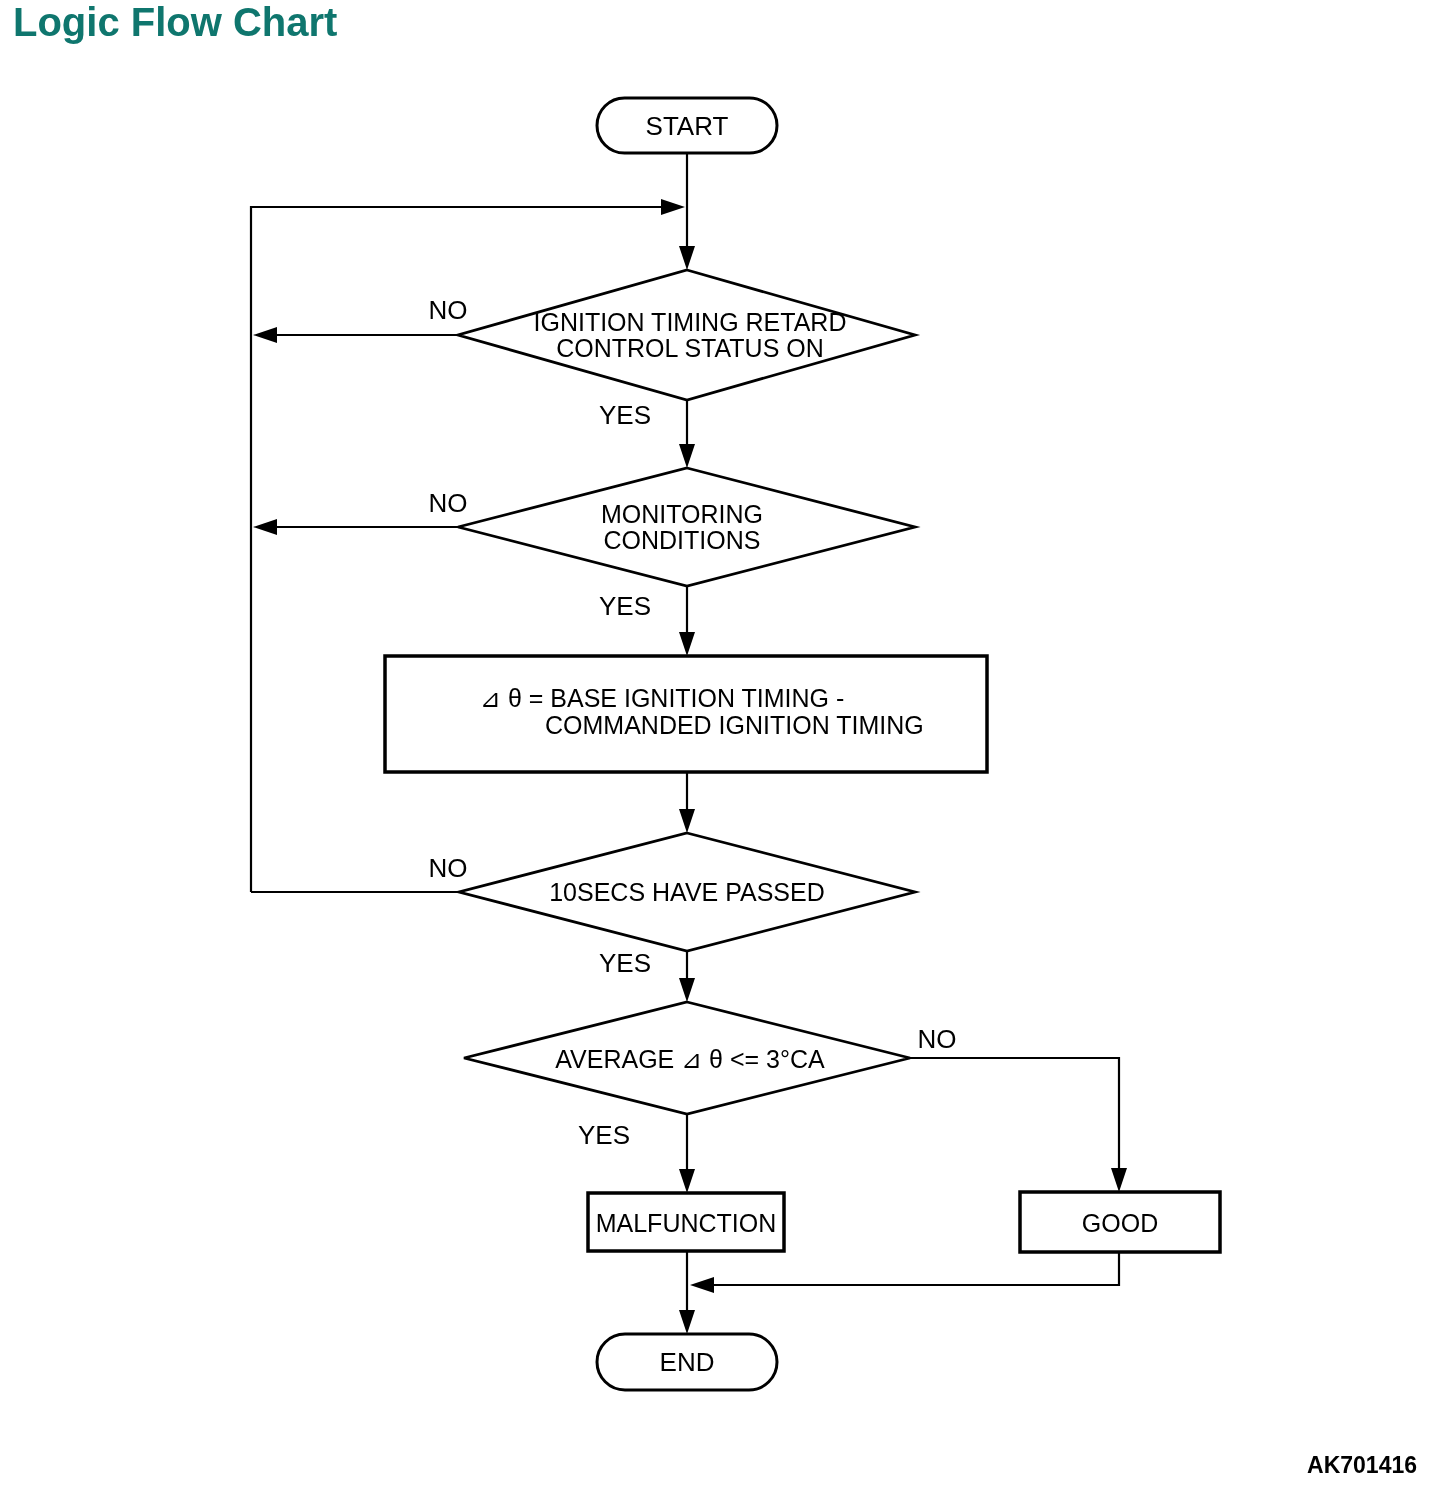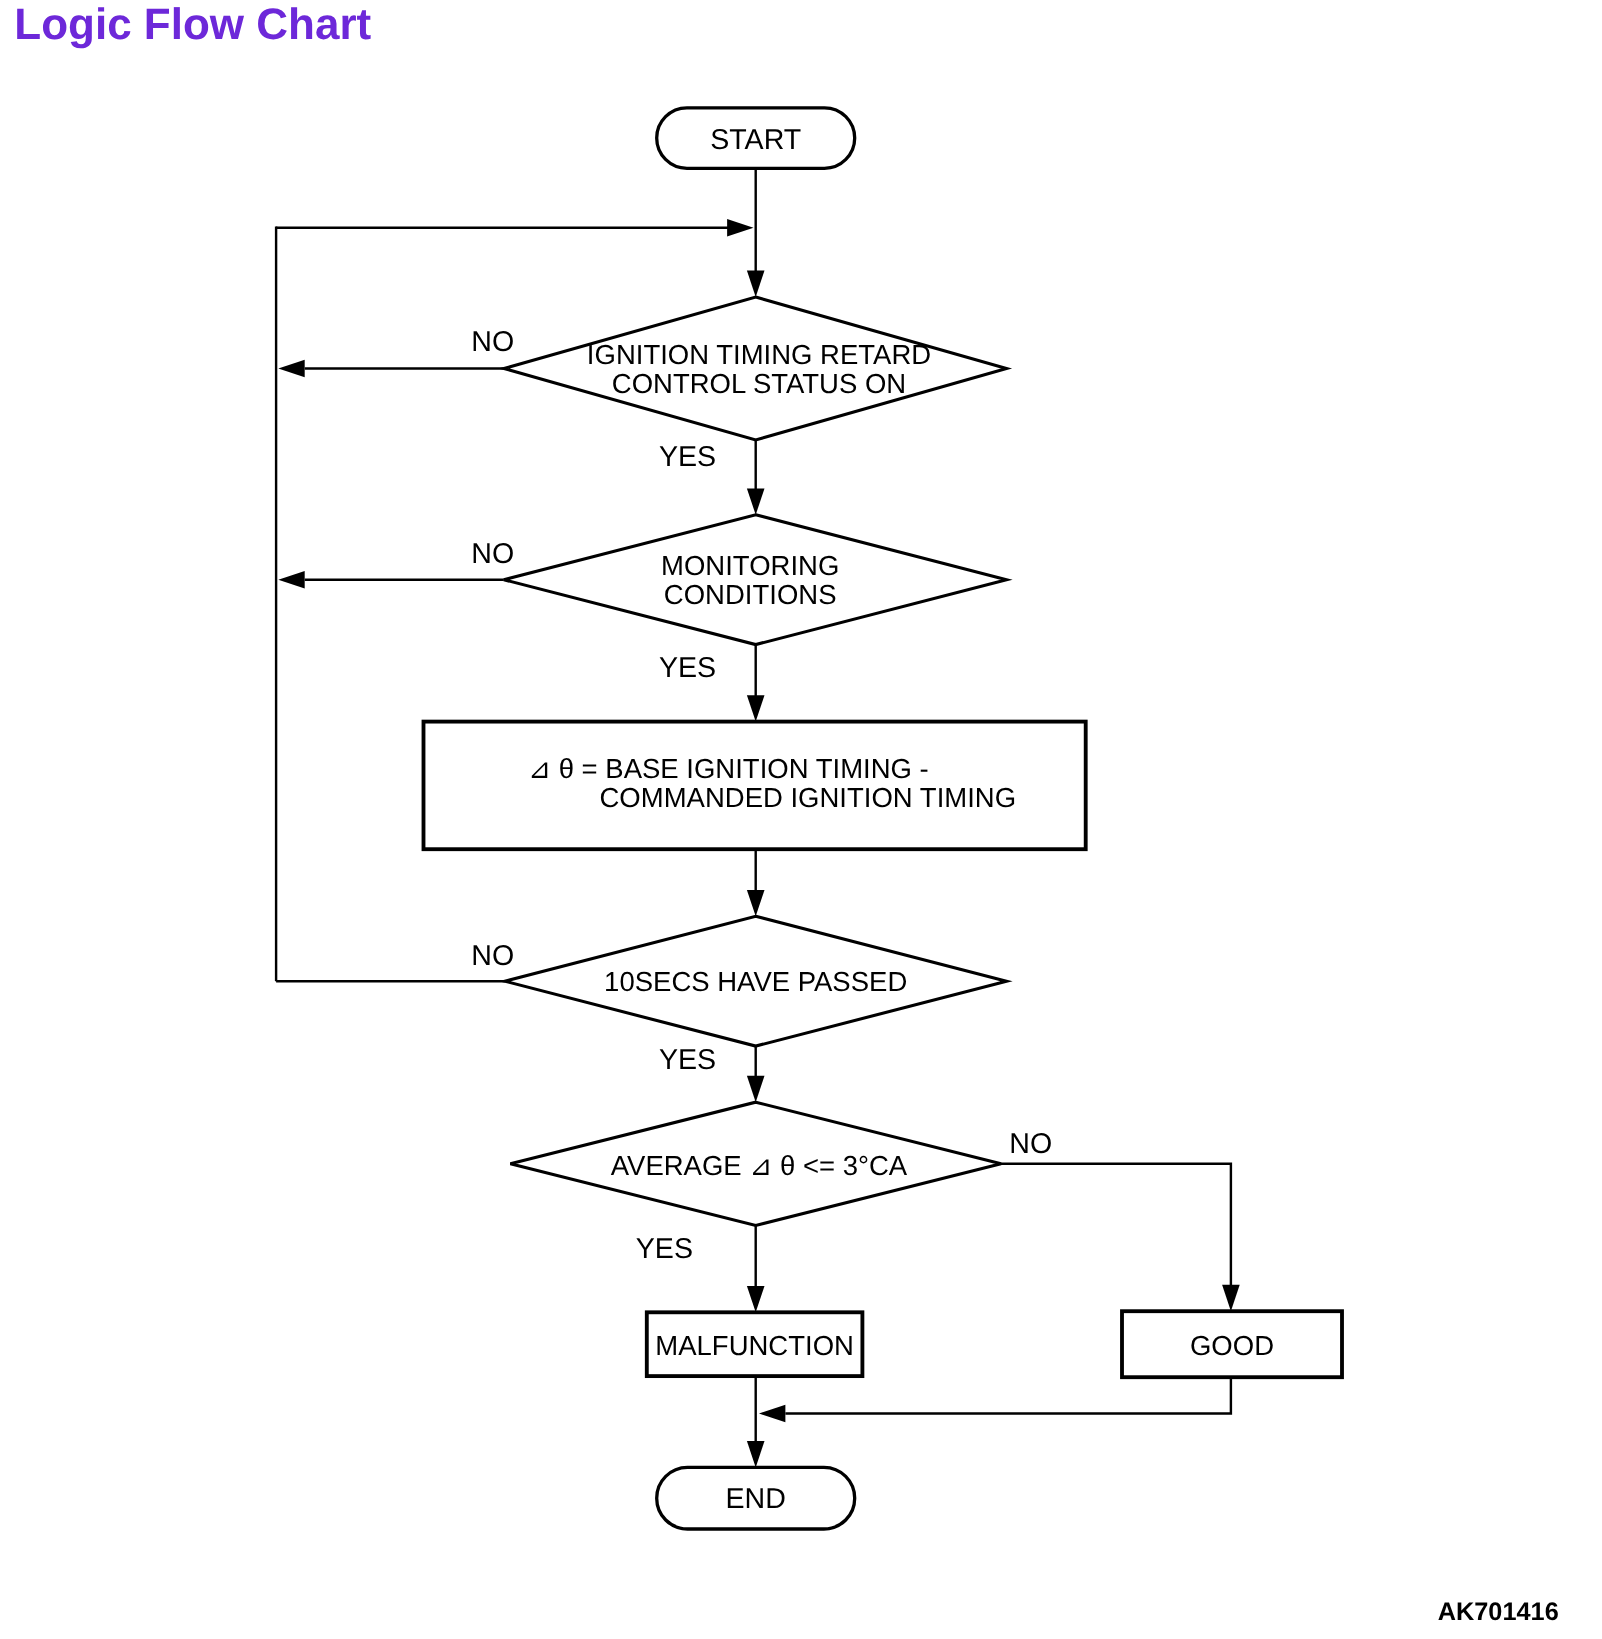--- a/index.html
+++ b/index.html
@@ -15,21 +15,21 @@
     font-family: "Liberation Sans", "DejaVu Sans", sans-serif;
     overflow: hidden;
   }
   h1.page-title {
     position: absolute;
     left: 13px;
     top: 0px;
     margin: 0;
     font-size: 40px;
     font-weight: bold;
-    color: #6d28d9;
+    color: #0f766e;
     letter-spacing: 0px;
     font-family: "Liberation Sans", "DejaVu Sans", sans-serif;
   }
   svg.flowchart {
     position: absolute;
     left: 0;
     top: 0;
   }
   .shape {
     fill: #ffffff;

